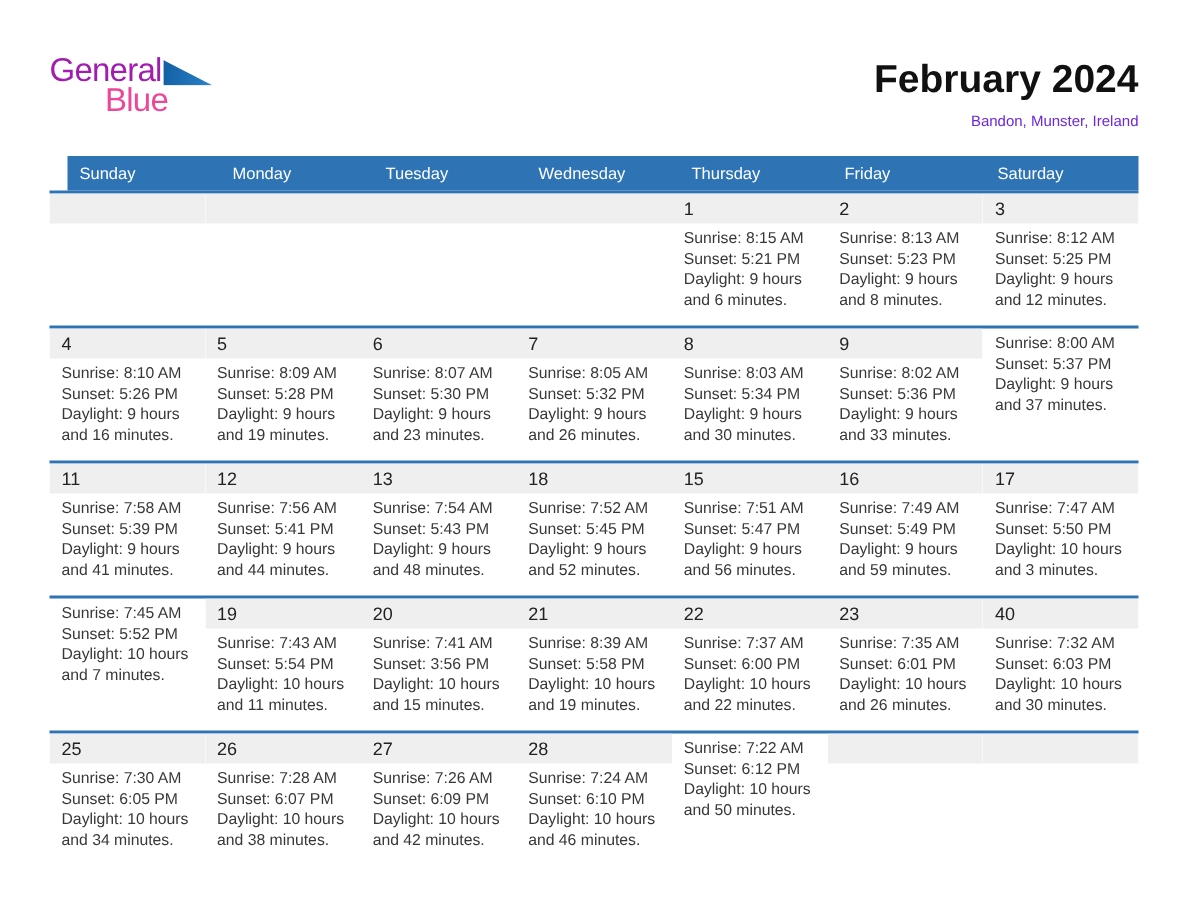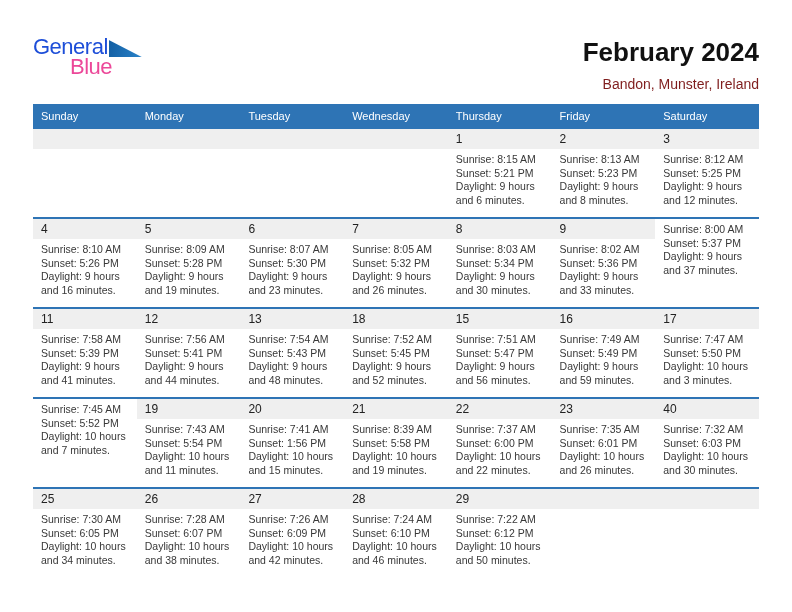--- a/index.html
+++ b/index.html
@@ -10,21 +10,21 @@
     background: #ffffff;
     font-family: "Liberation Sans", sans-serif;
     overflow: hidden;
   }
 
   
   .logo { position: absolute; left: 33px; top: 36px; }
   .logo-row1 { display: flex; align-items: flex-end; }
   .logo-general {
     font-size: 22px;
-    color: #1d4ed8;
+    color: #a21caf;
     letter-spacing: -0.5px;
     line-height: 22px;
   }
   .logo-triangle {
     width: 33px; height: 17px;
     margin-left: 1px;
     margin-bottom: 1px;
     background: linear-gradient(100deg, #135fa3 0%, #2277bd 70%, #2e85cb 100%);
     clip-path: polygon(0 0, 100% 100%, 0 100%);
   }
@@ -32,30 +32,31 @@
     font-size: 22px;
     color: #ec4899;
     letter-spacing: -0.5px;
     line-height: 18px;
     margin-left: 37px;
   }
 
   
   .title-block { position: absolute; top: 38px; right: 33px; text-align: right; }
   .month-title { font-size: 26px; color: #111111; line-height: 1.1; font-weight: bold; }
-  .location-subtitle { font-size: 14px; color: #7f1d1d; margin-top: 9px; }
+  .location-subtitle { font-size: 10px; color: #6d28d9; margin-top: 9px; }
 
   
   .calendar { position: absolute; left: 33px; top: 104px; width: 726px; }
   .weekday-row {
     display: grid;
     grid-template-columns: repeat(7, 1fr);
     background: #2e74b5;
     height: 23px;
     align-items: center;
+    margin-left: 12px;
   }
   .weekday-cell {
     color: #ffffff;
     font-size: 11px;
     padding-left: 8px;
     white-space: nowrap;
     overflow: hidden;
   }
   .week-row {
     display: grid;
@@ -298,21 +299,21 @@
               <div class="detail-line">Sunrise: 7:43 AM</div>
               <div class="detail-line">Sunset: 5:54 PM</div>
               <div class="detail-line">Daylight: 10 hours</div>
               <div class="detail-line">and 11 minutes.</div>
             </div>
           </div>
           <div class="day-cell">
             <div class="day-num">20</div>
             <div class="day-details">
               <div class="detail-line">Sunrise: 7:41 AM</div>
-              <div class="detail-line">Sunset: 1:56 PM</div>
+              <div class="detail-line">Sunset: 3:56 PM</div>
               <div class="detail-line">Daylight: 10 hours</div>
               <div class="detail-line">and 15 minutes.</div>
             </div>
           </div>
           <div class="day-cell">
             <div class="day-num">21</div>
             <div class="day-details">
               <div class="detail-line">Sunrise: 8:39 AM</div>
               <div class="detail-line">Sunset: 5:58 PM</div>
               <div class="detail-line">Daylight: 10 hours</div>
@@ -378,21 +379,20 @@
           <div class="day-cell">
             <div class="day-num">28</div>
             <div class="day-details">
               <div class="detail-line">Sunrise: 7:24 AM</div>
               <div class="detail-line">Sunset: 6:10 PM</div>
               <div class="detail-line">Daylight: 10 hours</div>
               <div class="detail-line">and 46 minutes.</div>
             </div>
           </div>
           <div class="day-cell">
-            <div class="day-num">29</div>
             <div class="day-details">
               <div class="detail-line">Sunrise: 7:22 AM</div>
               <div class="detail-line">Sunset: 6:12 PM</div>
               <div class="detail-line">Daylight: 10 hours</div>
               <div class="detail-line">and 50 minutes.</div>
             </div>
           </div>
           <div class="day-cell">
             <div class="day-num"></div>
             <div class="day-details"></div>

